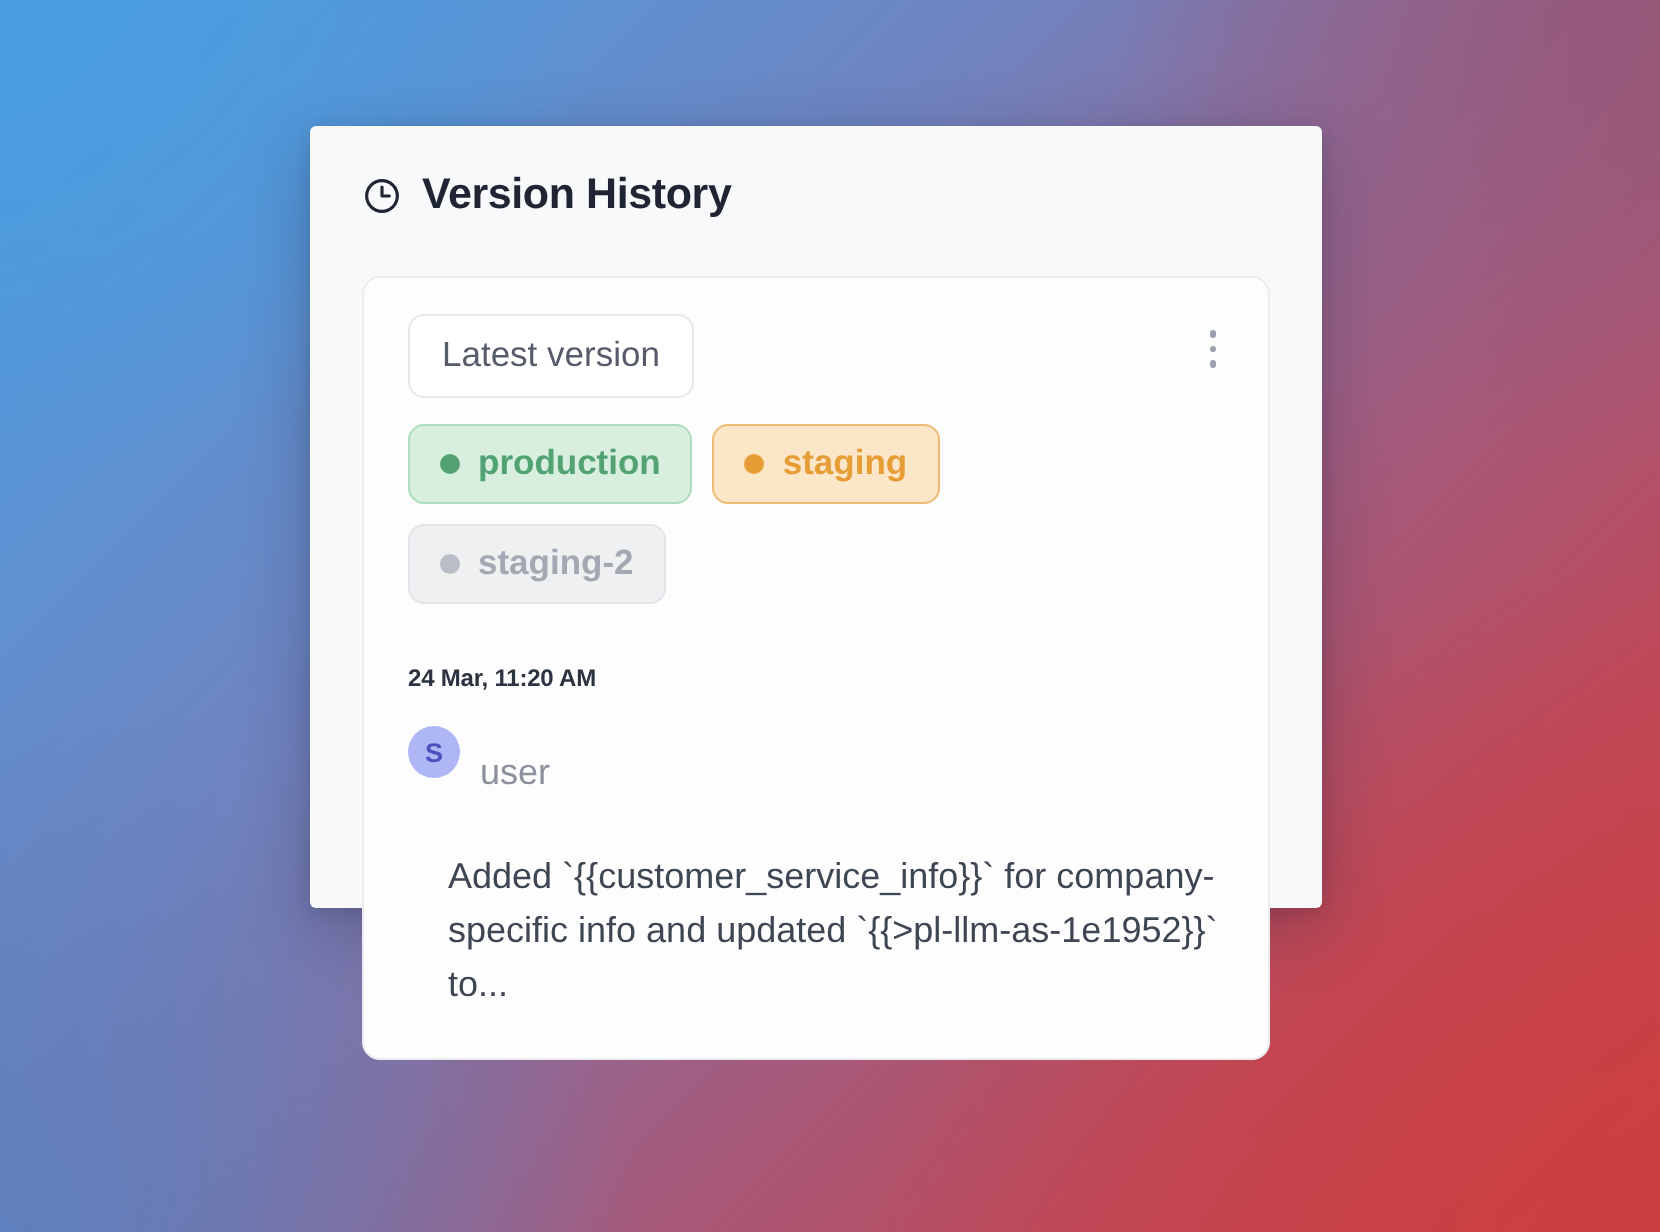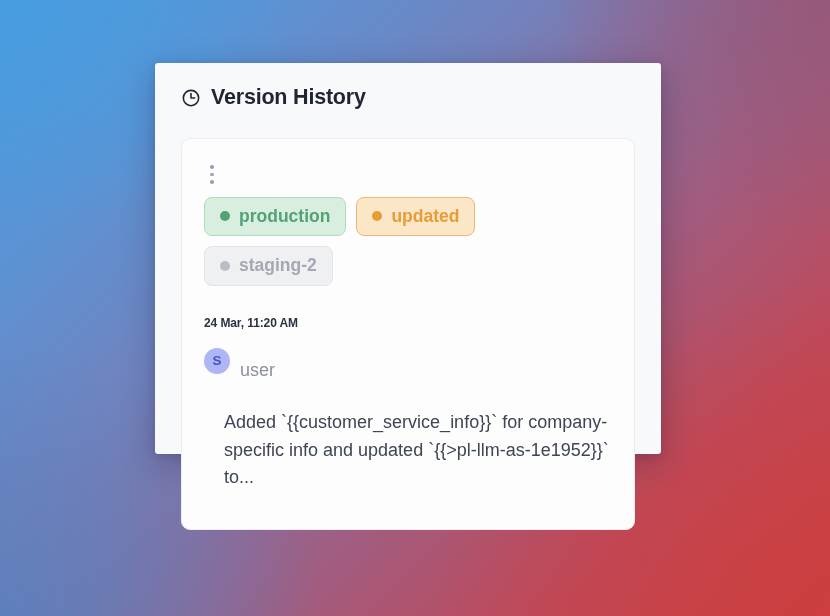--- a/index.html
+++ b/index.html
@@ -223,35 +223,36 @@
     <svg class="clock-icon" viewBox="0 0 24 24" fill="none">
       <circle cx="12" cy="12" r="9.2" stroke="#1f2533" stroke-width="1.9"></circle>
       <path d="M12 6.6 V12 H16.4" stroke="#1f2533" stroke-width="1.9" stroke-linecap="round" stroke-linejoin="round"></path>
     </svg>
     <div class="card-title">Version History</div>
   </div>
 
   <div class="entry-panel">
 
     <div class="version-row">
+      <div class="version-pill">Latest version</div>
       <div class="kebab-menu">
         <span class="dot"></span>
         <span class="dot"></span>
         <span class="dot"></span>
       </div>
     </div>
 
     <div class="badge-wrap">
       <div class="badge production">
         <span class="bullet"></span>
         <span>production</span>
       </div>
       <div class="badge staging">
         <span class="bullet"></span>
-        <span>updated</span>
+        <span>staging</span>
       </div>
       <div class="badge staging2">
         <span class="bullet"></span>
         <span>staging-2</span>
       </div>
     </div>
 
     <div class="timestamp">24 Mar, 11:20 AM</div>
 
     <div class="author-row">

